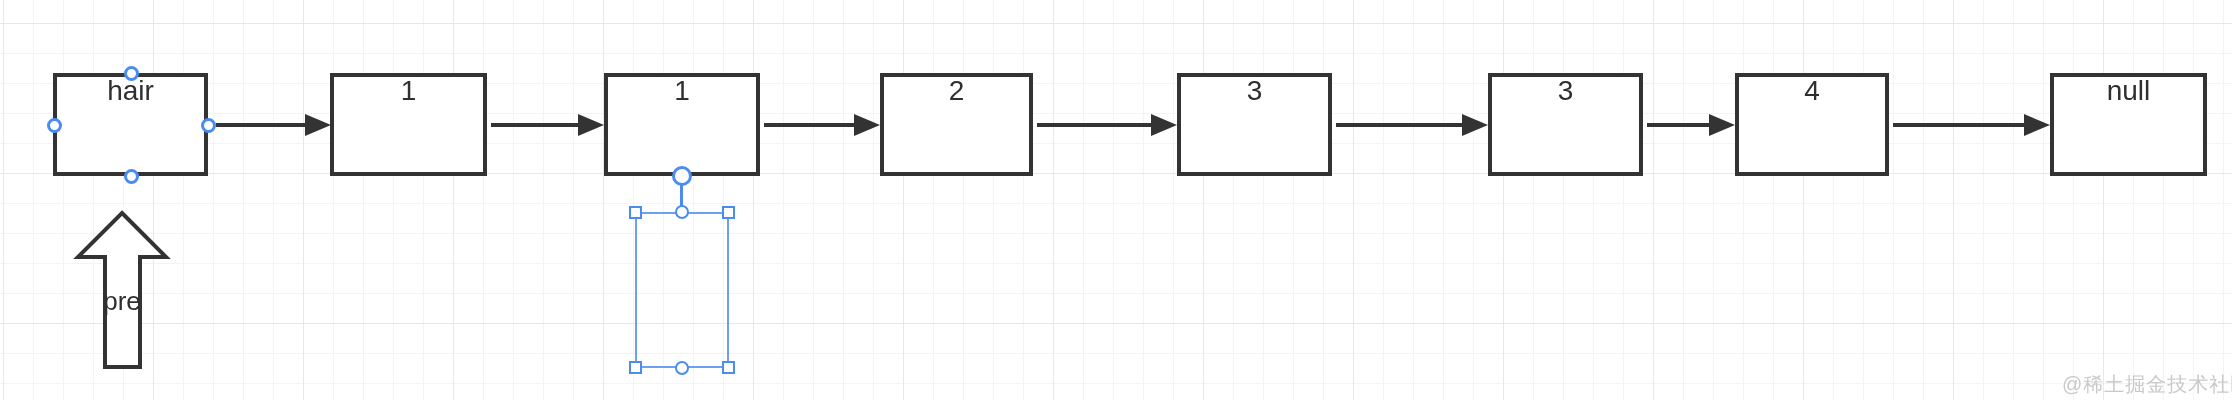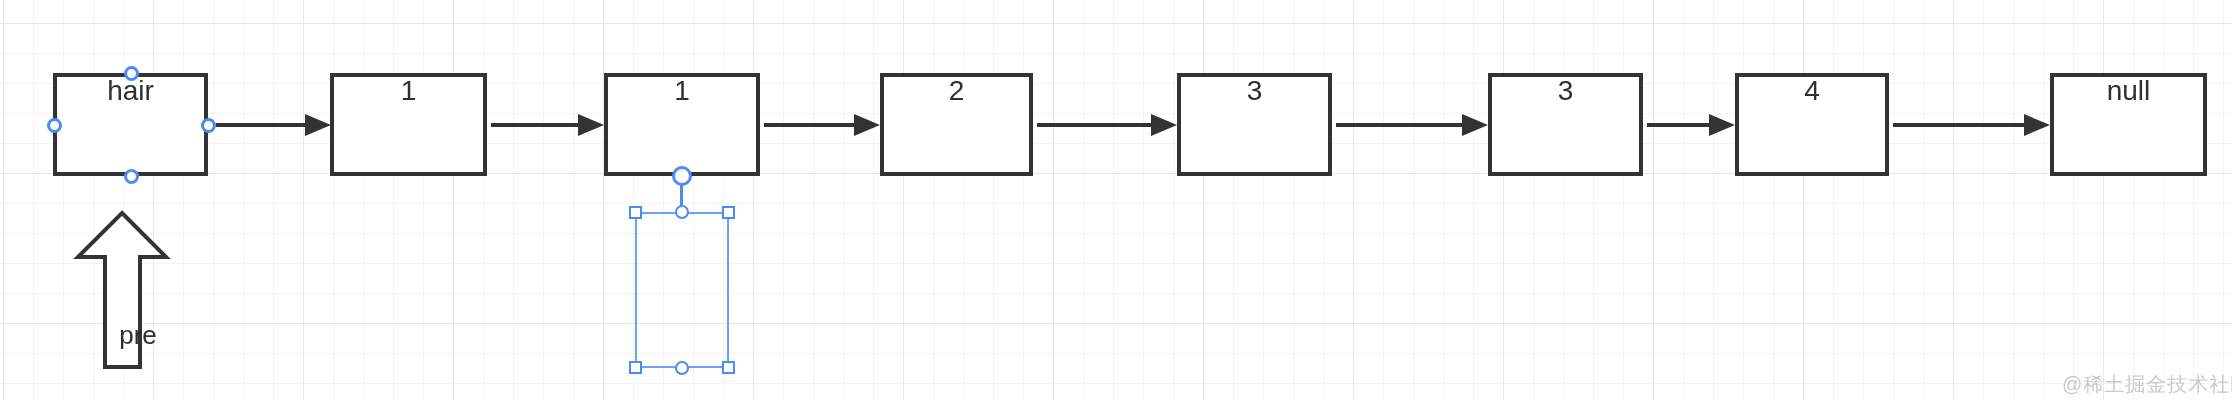--- a/index.html
+++ b/index.html
@@ -38,22 +38,22 @@
   }
   .port{
     position:absolute;box-sizing:border-box;background:#ffffff;
     border:3px solid #4a8cf0;border-radius:50%;
   }
   .pointer{
     position:absolute;
   }
   .pointer svg{display:block;overflow:visible;}
   .pointer-label{
-    position:absolute;left:16px;width:100%;text-align:center;
-    font-size:26px;color:#2f2f2f;line-height:1;pointer-events:none;margin-top:34px;
+    position:absolute;left:0;width:100%;text-align:center;
+    font-size:26px;color:#2f2f2f;line-height:1;pointer-events:none;
   }
   .sel-stem{
     position:absolute;left:680px;top:184px;width:3px;height:29px;
     background:#4a8cf0;
   }
   .sel-rect{
     position:absolute;left:635px;top:212px;width:94px;height:156px;
     box-sizing:border-box;border:2px solid #6ea0f2;background:transparent;
   }
   .handle-sq{

